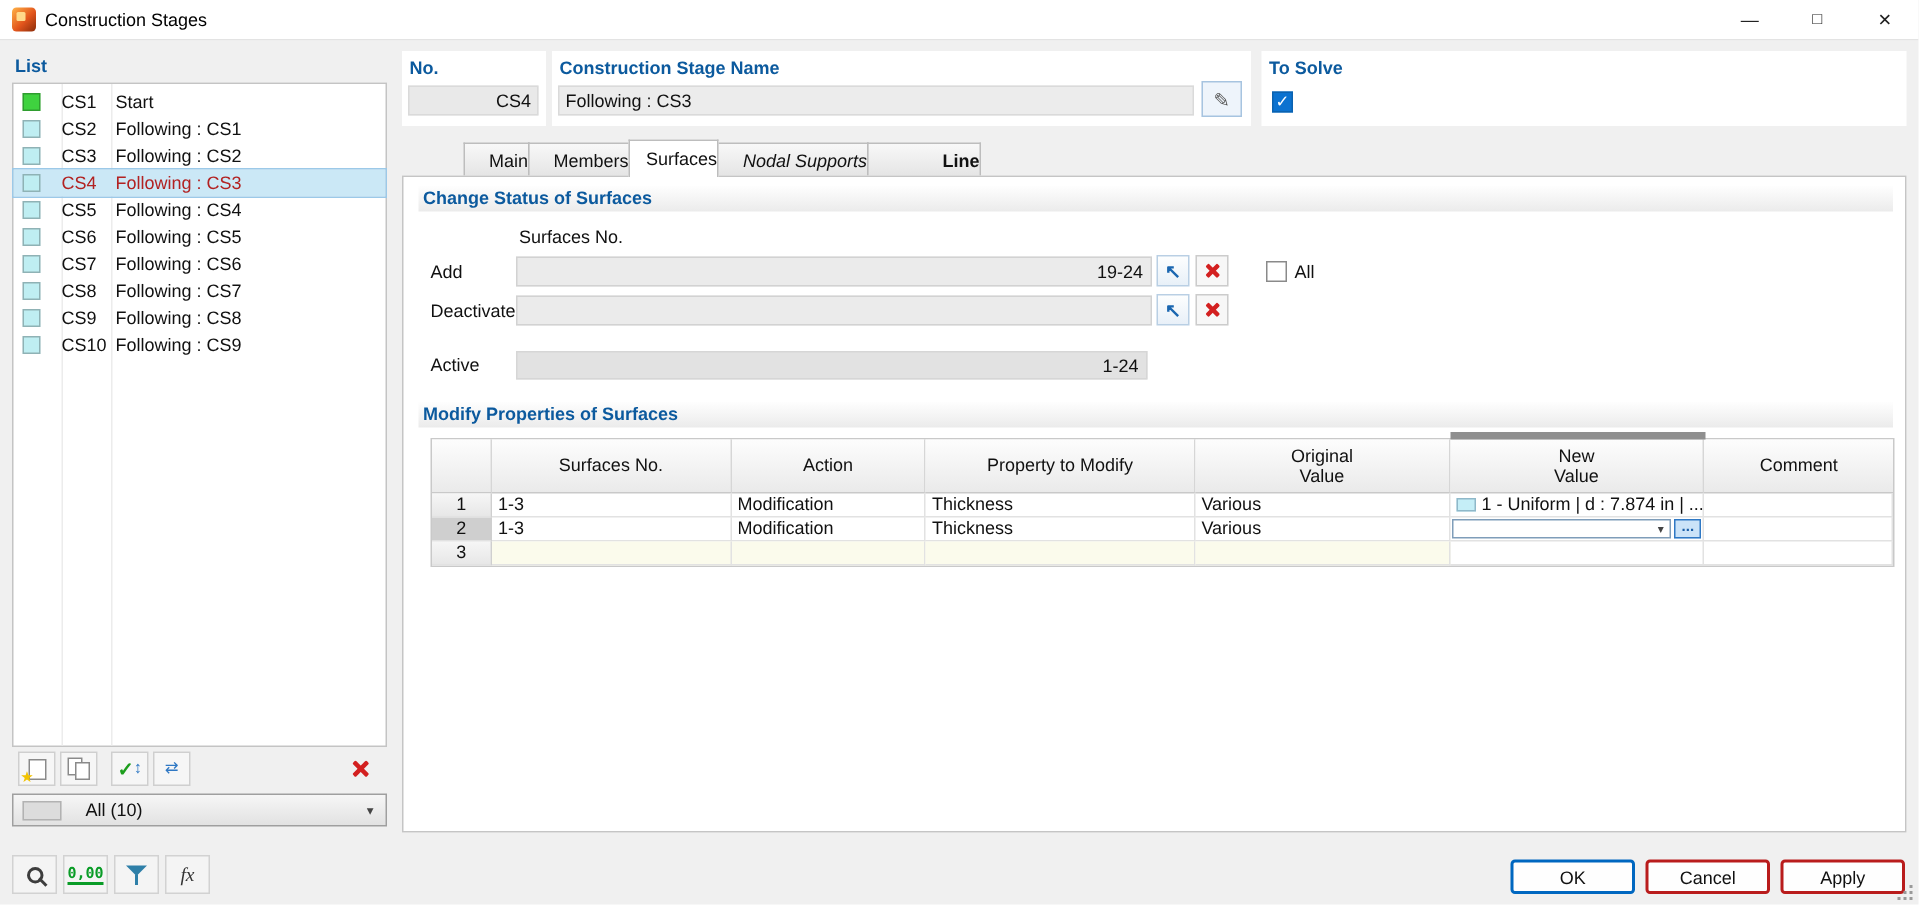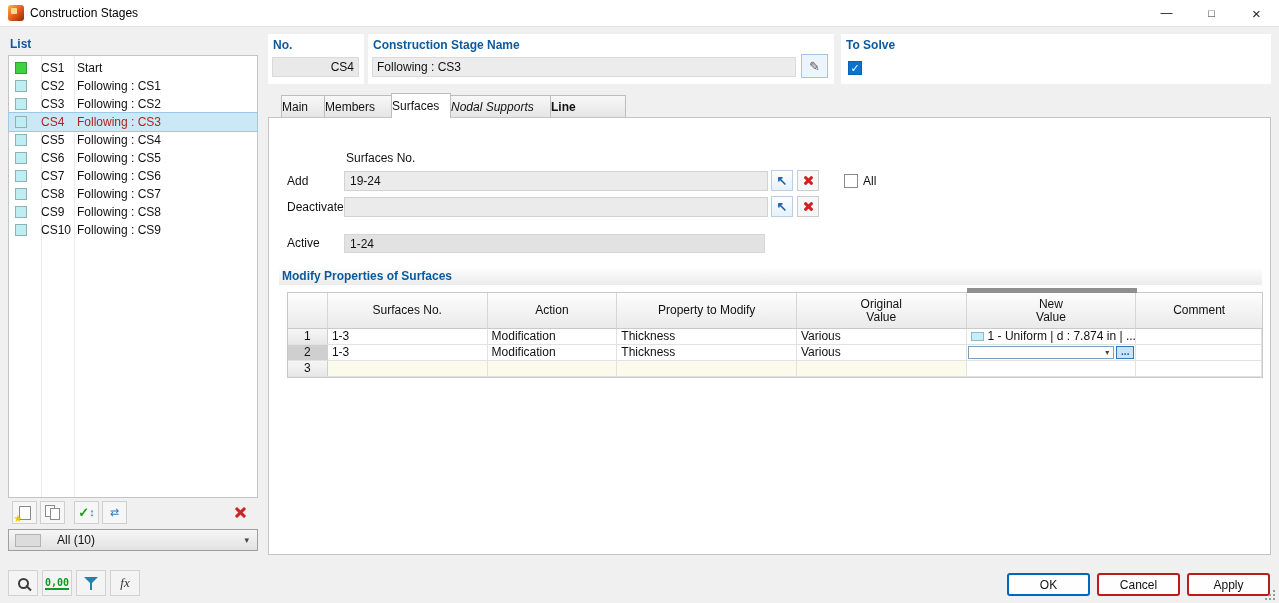--- a/index.html
+++ b/index.html
@@ -82,35 +82,35 @@
   .f-name { left:4px; top:23px; width:424px; height:20px; background:#ececec; }
   .editbtn { position:absolute; left:433px; top:20px; width:27px; height:24px; background:#eef4fb; border:1px solid #a7c4e0;
              display:flex; align-items:center; justify-content:center; }
   .pencil { font-size:13px; color:#555; }
   .cb { position:absolute; width:14px; height:14px; display:flex; align-items:center; justify-content:center;
         background:#0b72d0; border:1px solid #0b62b0; color:#fff; font-size:11px; line-height:11px; }
   .cb-solve { left:7px; top:27px; }
   .cb.un { background:#fff; border:1px solid #8a8a8a; }
 
   
-  .tab { position:absolute; top:95px; height:23px; line-height:22px; text-align:left;
-         border:1px solid #bdbdbd; border-bottom:none; background:linear-gradient(#f8f8f8,#e4e4e4); z-index:2; }
+  .tab { position:absolute; top:95px; height:23px; line-height:22px; text-align:right;
+         border:1px solid #bdbdbd; border-bottom:none; background:linear-gradient(#f8f8f8,#e4e4e4); z-index:2;margin-left:28px; }
   .tabA { left:281px; width:44px; } .tabB { left:324px; width:68px; } .tabC { left:391px; width:60px; }
   .tabD { left:450px; width:101px;font-style:italic; } .tabE { left:550px; width:76px;font-weight:bold; }
   .tab.active { top:93px; height:25px; line-height:25px; background:#fff; z-index:4; }
 
   
   .panel { position:absolute; left:268px; top:117px; width:1003px; height:438px; background:#fff; border:1px solid #c5c5c5; z-index:3; }
   .secbar { position:absolute; left:10px; width:983px; height:17px; background:linear-gradient(#fefefe,#ebebeb); }
   .sec1 { top:6px; } .sec2 { top:150px; }
   .sectitle { color:#0c5a9e; font-weight:bold; line-height:16px; padding-left:3px; }
   .plabel { position:absolute; line-height:20px; }
   .lab-surf { left:77px; top:30px; }
   .lab-add { left:18px; top:53px; } .lab-deact { left:18px; top:79px; } .lab-active { left:18px; top:115px; }
-  .ifield { position:absolute; background:#ebebeb; border:1px solid #d2d2d2; line-height:18px; padding:0 5px; }
+  .ifield { position:absolute; background:#ebebeb; border:1px solid #d2d2d2; line-height:18px; padding:0 5px;text-align:right; }
   .in-add { left:75px; top:53px; width:424px; height:20px; }
   .in-deact { left:75px; top:79px; width:424px; height:20px; }
   .in-active { left:75px; top:116px; width:421px; height:19px; background:#e2e2e2; border-color:#d6d6d6; }
   .toolbtn { position:absolute; width:22px; height:21px; border:1px solid #b9cfe4; background:linear-gradient(#fdfefe,#e8f0f8);
              display:flex; align-items:center; justify-content:center; }
   .pt1 { left:502px; top:52px; } .pt2 { left:502px; top:78px; }
   .xb1 { left:528px; top:52px; border-color:#cccccc; background:#f7f7f7; }
   .xb2 { left:528px; top:78px; border-color:#cccccc; background:#f7f7f7; }
   .pointerg { color:#1a66b0; font-weight:bold; font-size:13px; line-height:13px; }
   .cb-all { left:575px; top:56px; }
@@ -276,20 +276,23 @@
 </div>
 
 <div class="tab tabA">Main</div>
 <div class="tab tabB">Members</div>
 <div class="tab tabC active">Surfaces</div>
 <div class="tab tabD">Nodal Supports</div>
 <div class="tab tabE">Line Supports</div>
 
 <div class="panel">
 
+  <div class="secbar sec1">
+    <span class="sectitle">Change Status of Surfaces</span>
+  </div>
 
   <span class="plabel lab-surf">Surfaces No.</span>
 
   <span class="plabel lab-add">Add</span>
   <div class="ifield in-add">19-24</div>
   <div class="toolbtn pt1">
       <span class="pointerg">↖</span>
     </div>
   <div class="toolbtn xb1">
       <span class="cross small"></span>

